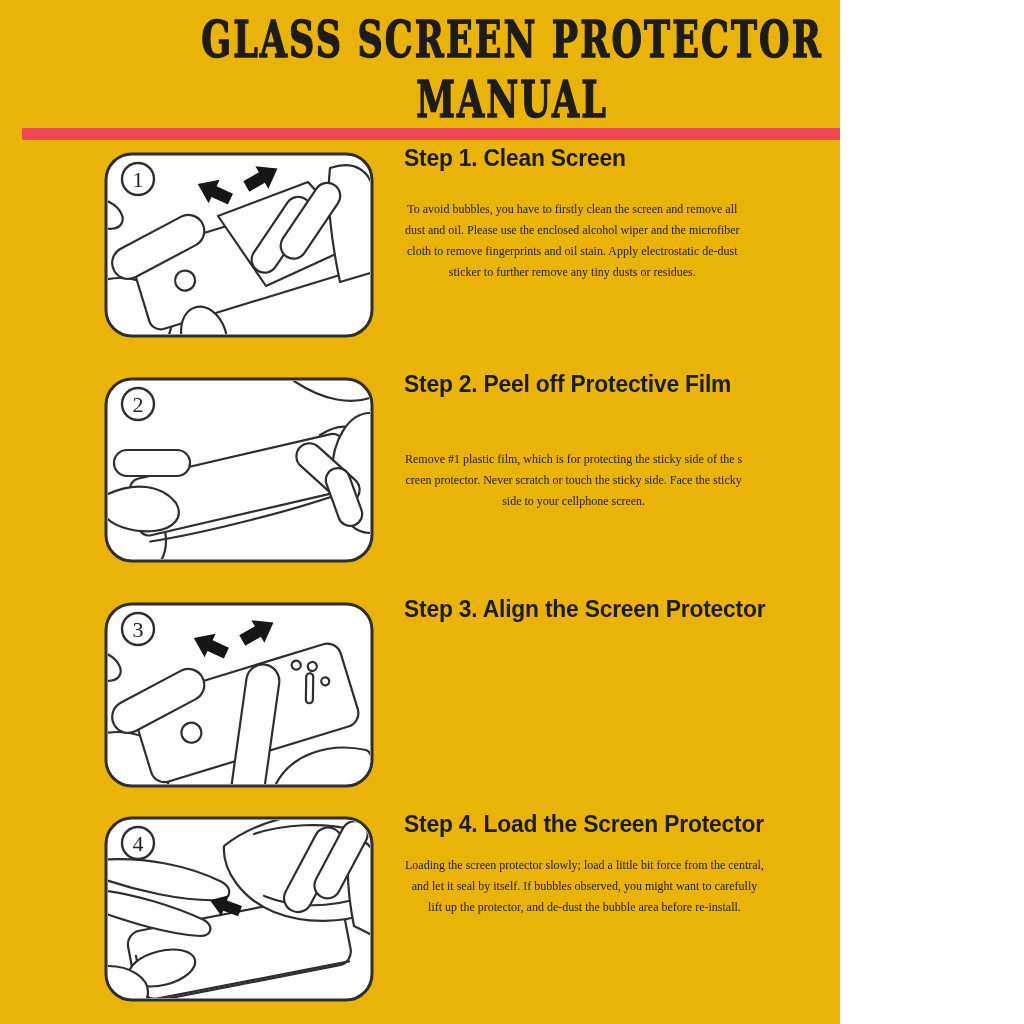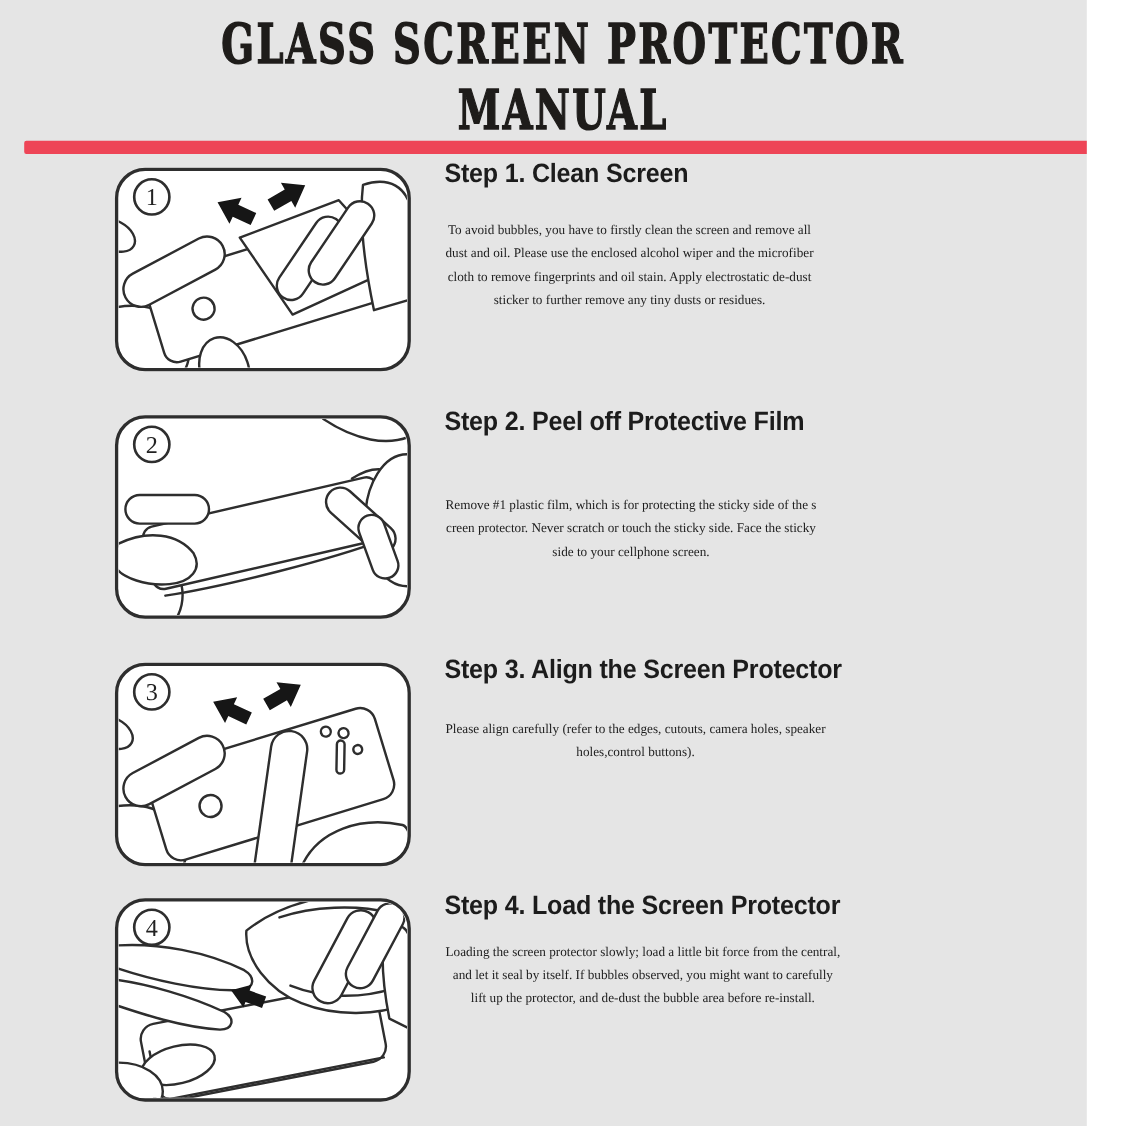--- a/index.html
+++ b/index.html
@@ -1,17 +1,17 @@
 <!DOCTYPE html>
 <html><head>
 <meta charset="utf-8">
 <style>
   html,body{margin:0;padding:0;background:#ffffff;}
-  #canvas{position:relative;width:972px;height:1024px;background:#e5e5e5;overflow:hidden;
-          font-family:"Liberation Sans",sans-serif;padding-left:16px;}
+  #canvas{position:relative;width:840px;height:1024px;background:#eab308;overflow:hidden;
+          font-family:"Liberation Sans",sans-serif;}
 
   
   .title-line{position:absolute;left:0;width:1024px;text-align:center;color:#1e1c1a;
       font-family:"DejaVu Serif",serif;font-weight:700;font-size:50px;line-height:56px;
       letter-spacing:3px;transform:scaleX(.70);transform-origin:50% 50%;
       -webkit-text-stroke:1.4px #1e1c1a;white-space:pre;}
   .title-line1{top:12px;}
   .title-line2{top:72px;}
   .rule{position:absolute;left:22px;top:128px;width:985px;height:12px;background:#ee4557;border-radius:2px;}
 
@@ -124,22 +124,20 @@
       </g>
       <rect x="-16" y="-48" width="32" height="100" rx="16" transform="translate(56 98) rotate(62)"></rect>
       <rect x="-16" y="-62" width="33" height="160" rx="16.5" transform="translate(152 124) rotate(8)"></rect>
       <path class="solid" d="M-17,-6 H1 V-13 L19,0 L1,13 V6 H-17 Z" transform="translate(107 44) rotate(205)"></path>
       <path class="solid" d="M-17,-6 H1 V-13 L19,0 L1,13 V6 H-17 Z" transform="translate(153 30) rotate(-30)"></path>
     </g>
     <circle class="badge" cx="34" cy="27" r="16"></circle>
     <text class="badge-num" x="34" y="34.5">3</text>
   </svg>
   <div class="step-heading" style="top:594px">Step 3. Align the Screen Protector</div>
-  <div class="step-body" style="top:652px">Please align carefully (refer to the edges, cutouts, camera holes, speaker
-holes,control buttons).</div>
 
   <svg class="illus" style="top:816px" viewBox="0 0 270 186">
     <defs>
         <clipPath id="clip4">
           <rect x="4" y="4" width="262" height="178" rx="24"></rect>
         </clipPath>
       </defs>
     <rect class="frame" x="2" y="2" width="266" height="182" rx="26"></rect>
     <g class="art" clip-path="url(#clip4)">
       <g transform="rotate(-11 135 130)">

